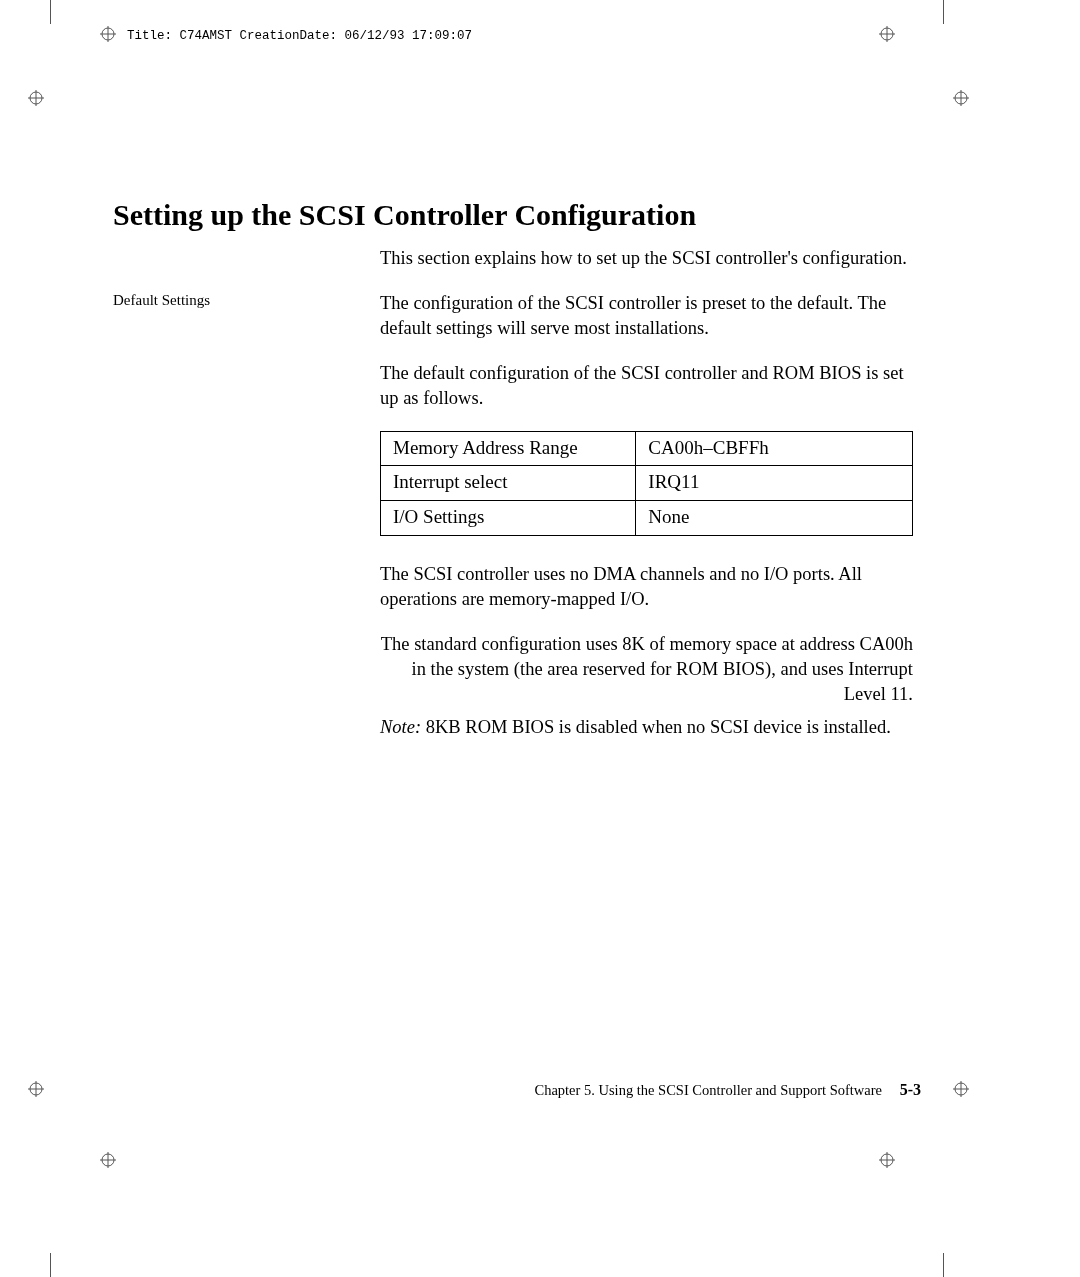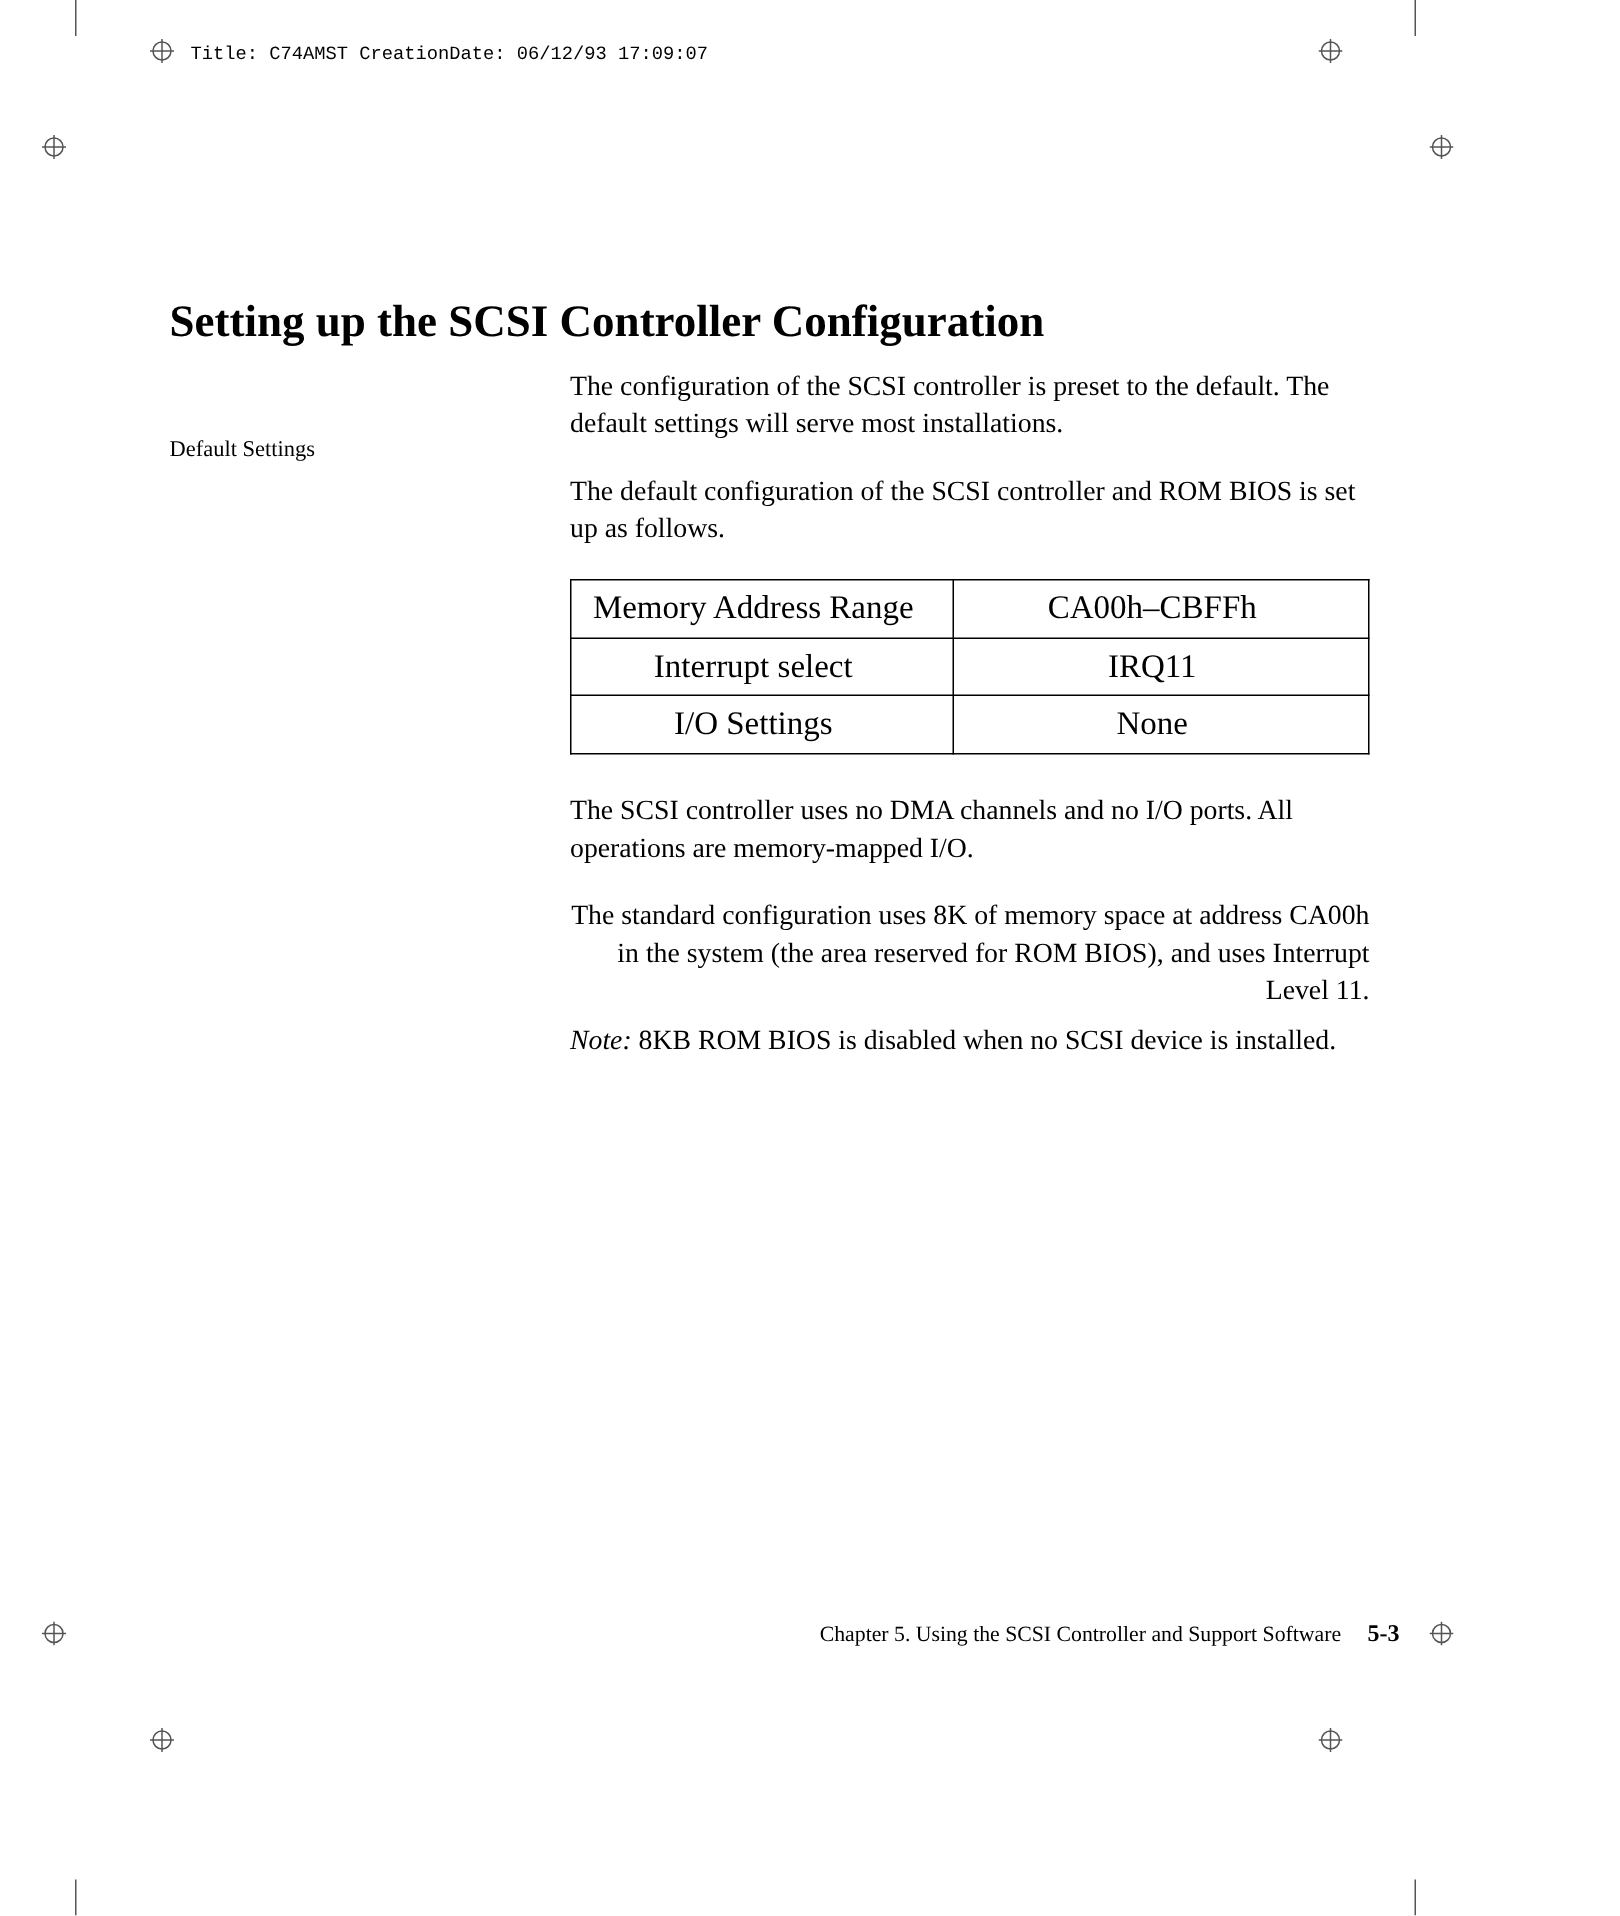--- a/index.html
+++ b/index.html
@@ -58,31 +58,30 @@
       margin-bottom: 20px;
     }
     table.settings {
       border-collapse: collapse;
       width: 100%;
       margin-top: 14px;
       margin-bottom: 26px;
     }
     table.settings td {
       border: 1px solid #000;
-      padding: 3px 12px 5px 0;
-      font-size: 22px;
-      text-align: center;
+      padding: 3px 12px 5px 12px;
+      font-size: 19px;
     }
     .note-line .note-label {
       font-style: italic;
     }
     .footer {
       position: absolute;
       bottom: 178px;
-      right: 147px;
+      right: 159px;
       font-size: 14.5px;
       text-align: center;
     }
     .footer .pagenum {
       font-weight: bold;
       font-size: 16px;
       margin-left: 14px;
     }
   </style>
 </head>
@@ -136,20 +135,21 @@
 
 <div class="header-meta">Title: C74AMST CreationDate: 06/12/93 17:09:07</div>
 
 <div class="page">
   <div class="heading">Setting up the SCSI Controller Configuration</div>
   <div class="two-col">
     <div class="left-col">
       <div class="subheading">Default Settings</div>
     </div>
     <div class="right-col">
+      <p>This section explains how to set up the SCSI controller's configuration.</p>
       <p>The configuration of the SCSI controller is preset to the default.  The default settings will serve most installations.</p>
       <p>The default configuration of the SCSI controller and ROM BIOS is set up as follows.</p>
       <table class="settings">
         <tbody>
             <tr>
           <td style="width:48%;">Memory Address Range</td>
           <td>CA00h–CBFFh</td>
         </tr>
         <tr>
           <td>Interrupt select</td>

